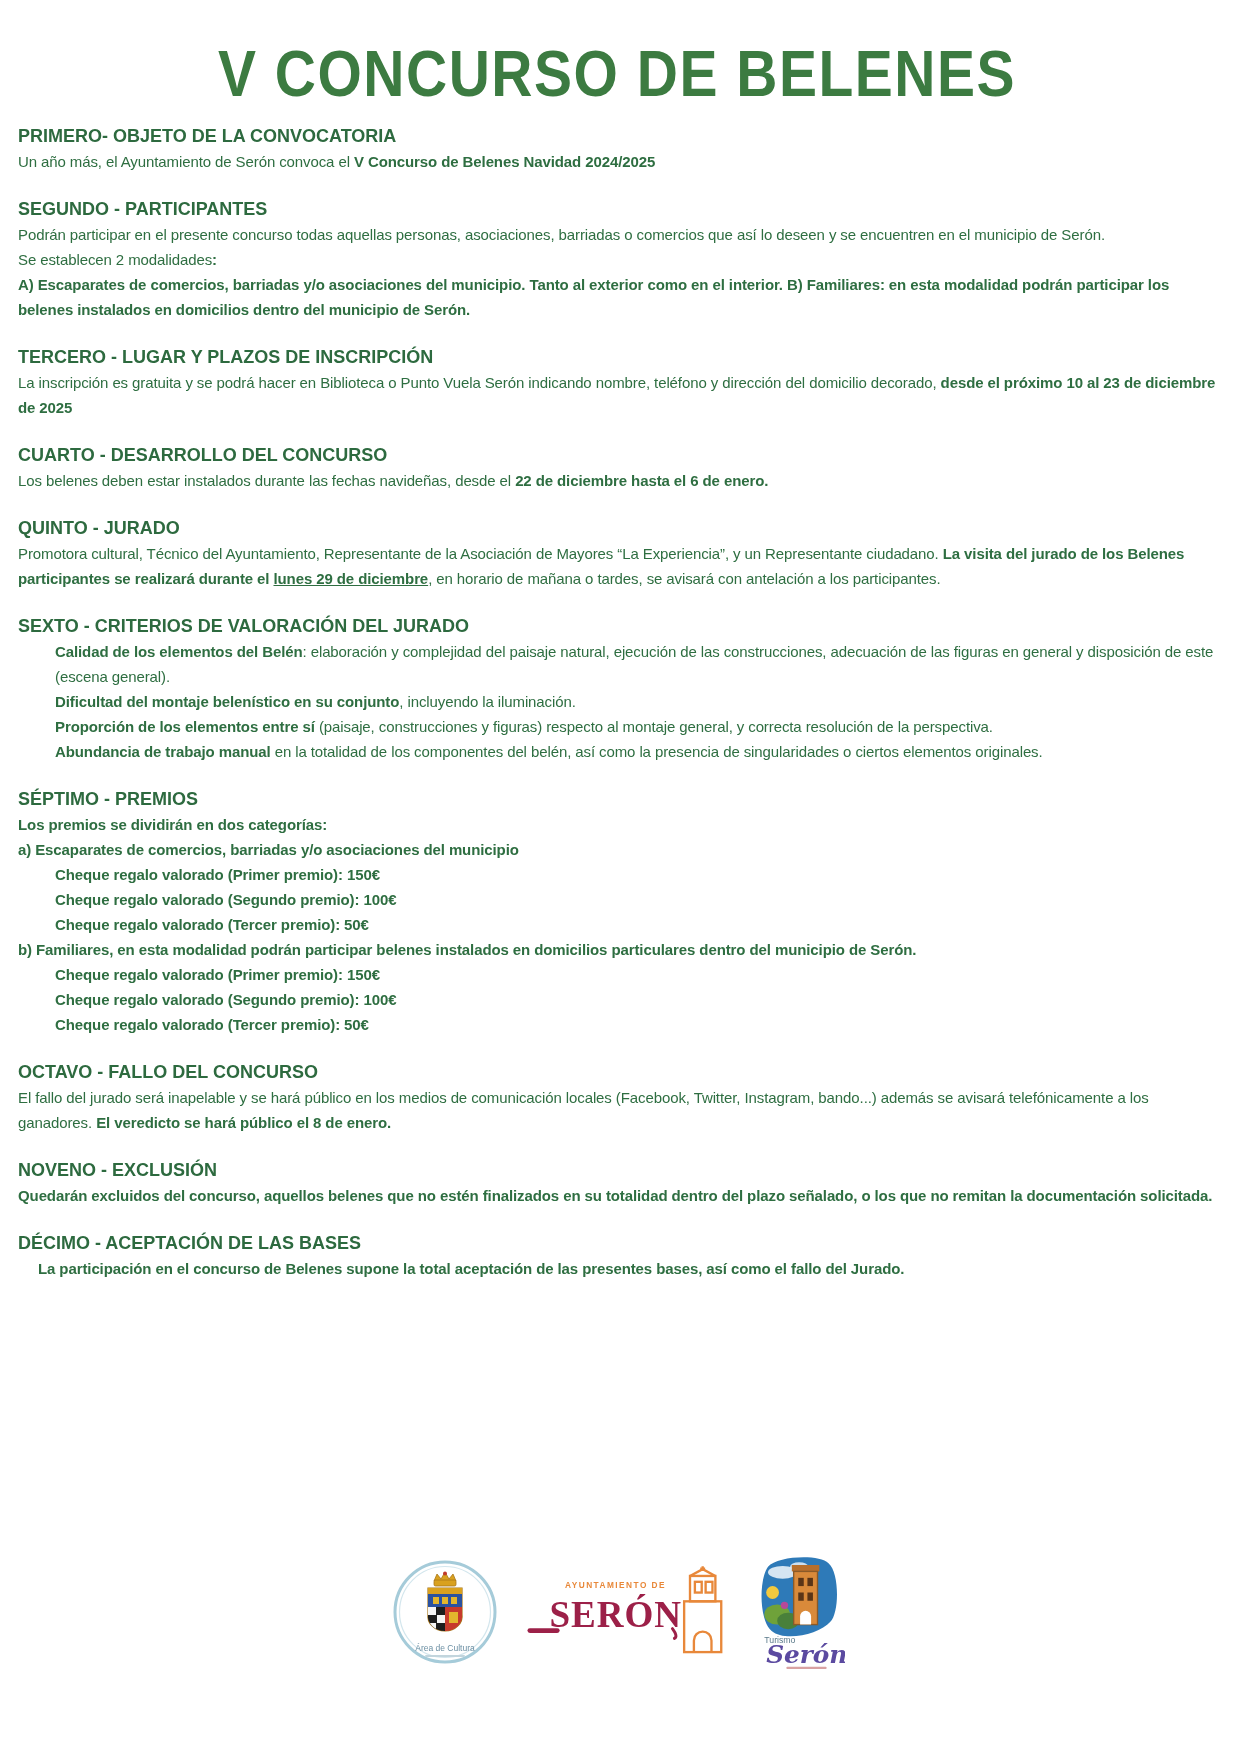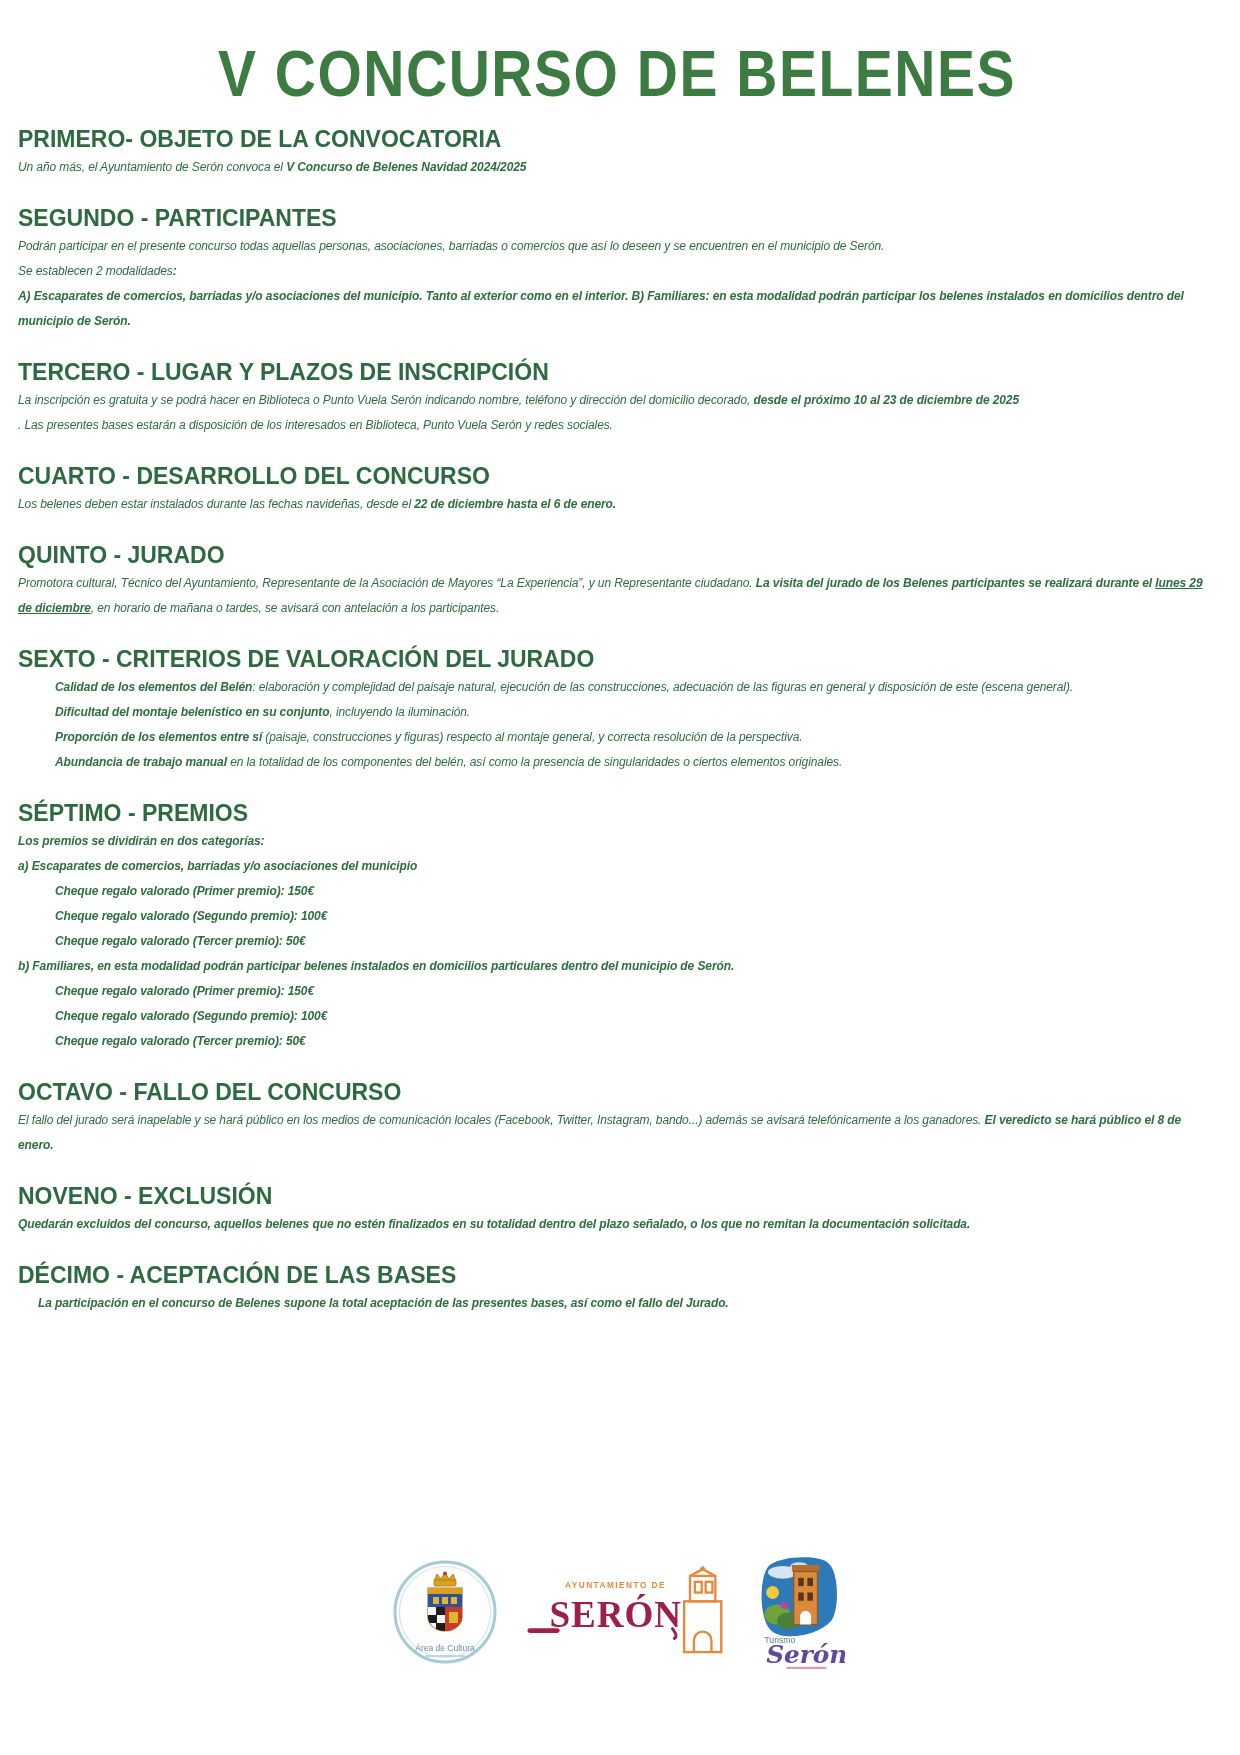--- a/index.html
+++ b/index.html
@@ -19,24 +19,24 @@
     font-size:57px;
     font-weight:800;
     letter-spacing:1.5px;
     margin:34px 0 20px;
     transform:scaleY(1.14);
     transform-origin:center;
     white-space:nowrap;
   }
   .sec{margin:0 0 25px;}
   .sec h2{
-    font-size:23px;font-weight:700;margin:0 0 2px;color:#2d6a3f;
+    font-size:18px;font-weight:700;margin:0 0 2px;color:#2d6a3f;
   }
   .sec p{
-    font-size:12px;line-height:25px;margin:0;letter-spacing:-0.1px;font-style:italic;
+    font-size:15px;line-height:25px;margin:0;letter-spacing:-0.1px;
   }
   .ind1{padding-left:37px;}
   .ind2{padding-left:20px;}
   .b{font-weight:700;}
   .u{text-decoration:underline;text-align:center;}
   .footer{
     margin-top:auto;
     margin-bottom:80px;
     display:flex;justify-content:center;align-items:center;gap:26px;
   }
@@ -59,21 +59,20 @@
       </section>
       <section class="sec">
         <h2>SEGUNDO - PARTICIPANTES</h2>
         <p><span>Podrán participar en el presente concurso todas aquellas personas, asociaciones, barriadas o comercios que así lo deseen y se encuentren en el municipio de Serón.</span></p>
         <p><span>Se establecen 2 modalidades</span><span class="b">:</span></p>
         <p><span class="b">A) Escaparates de comercios, barriadas y/o asociaciones del municipio. Tanto al exterior como en el interior. B) Familiares: en esta modalidad podrán participar los belenes instalados en domicilios dentro del municipio de Serón.</span></p>
       </section>
       <section class="sec">
         <h2>TERCERO - LUGAR Y PLAZOS DE INSCRIPCIÓN</h2>
         <p><span>La inscripción es gratuita y se podrá hacer en Biblioteca o Punto Vuela Serón indicando nombre, teléfono y dirección del domicilio decorado, </span><span class="b">desde el próximo 10 al 23 de diciembre de 2025</span></p>
-        <p><span>. Las presentes bases estarán a disposición de los interesados en Biblioteca, Punto Vuela Serón y redes sociales.</span></p>
       </section>
       <section class="sec">
         <h2>CUARTO - DESARROLLO DEL CONCURSO</h2>
         <p><span>Los belenes deben estar instalados durante las fechas navideñas, desde el </span><span class="b">22 de diciembre hasta el 6 de enero.</span></p>
       </section>
       <section class="sec">
         <h2>QUINTO - JURADO</h2>
         <p><span>Promotora cultural, Técnico del Ayuntamiento, Representante de la Asociación de Mayores “La Experiencia”, y un Representante ciudadano. </span><span class="b">La visita del jurado de los Belenes participantes se realizará durante el </span><span class="b u">lunes 29 de diciembre</span><span>, en horario de mañana o tardes, se avisará con antelación a los participantes.</span></p>
       </section>
       <section class="sec">

